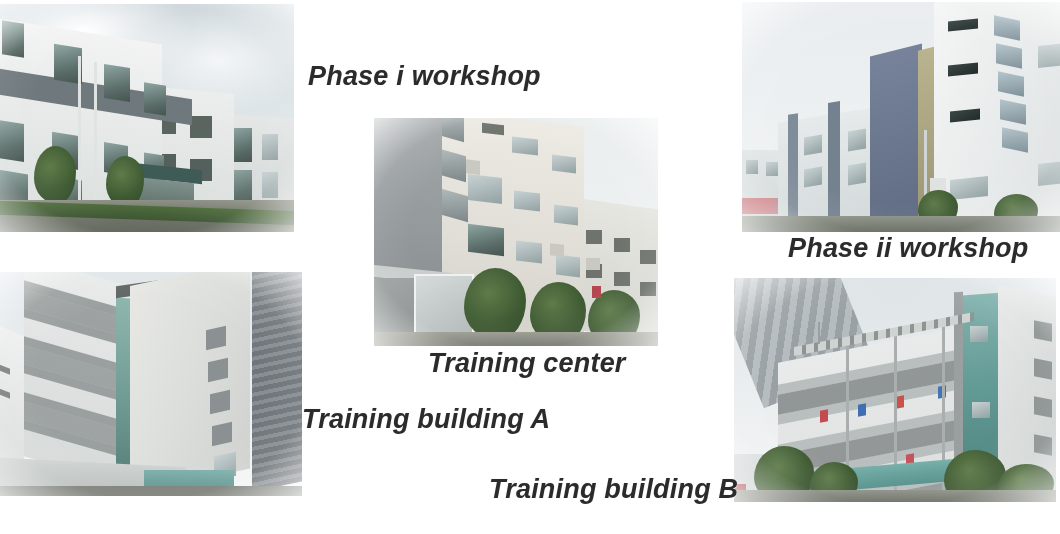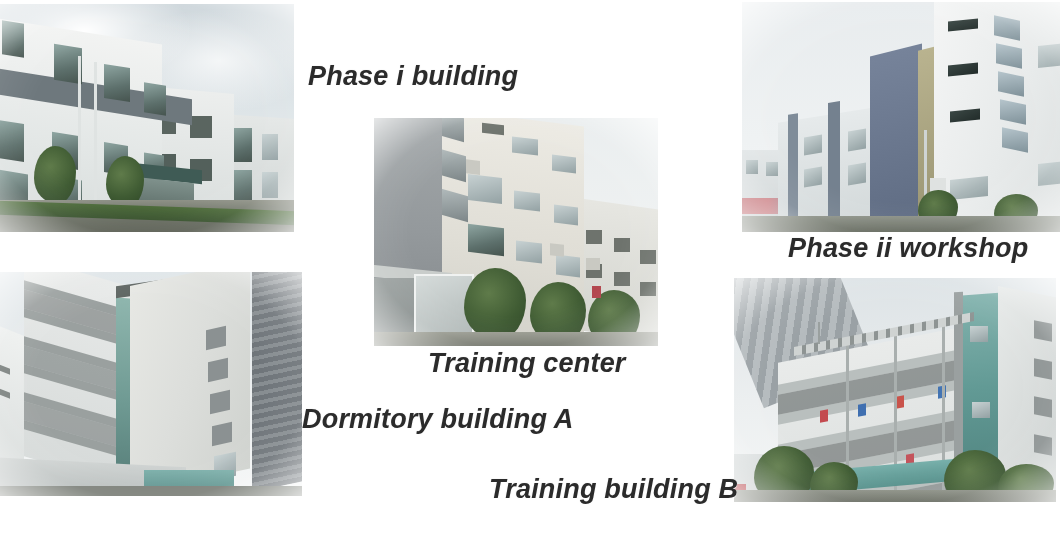--- a/index.html
+++ b/index.html
@@ -299,21 +299,21 @@
     <div class="blk" style="left:-8px; top:206px; width:20px; height:8px; background:#b84a4f;"></div>
 
     <div class="tree" style="left:20px; top:168px; width:60px; height:58px;"></div>
     <div class="tree" style="left:76px; top:184px; width:48px; height:44px;"></div>
     <div class="tree" style="left:210px; top:172px; width:62px; height:56px;"></div>
     <div class="tree" style="left:264px; top:186px; width:56px; height:42px;"></div>
     <div class="blk" style="left:-10px; bottom:0; width:360px; height:12px; background:linear-gradient(180deg,#8e9288 0%,#6a6e64 100%);"></div>
   </div>
 </div>
 
-<div class="caption" style="left:308px; top:61px; font-size:27px;">Phase i building</div>
+<div class="caption" style="left:308px; top:61px; font-size:27px;">Phase i workshop</div>
 
 <div class="caption" style="left:788px; top:233px; font-size:27px;">Phase ii workshop</div>
 
 <div class="caption" style="left:428px; top:348px; font-size:27px;">Training center</div>
 
-<div class="caption" style="left:302px; top:404px; font-size:27px;">Dormitory building A</div>
+<div class="caption" style="left:302px; top:404px; font-size:27px;">Training building A</div>
 
 <div class="caption" style="left:489px; top:474px; font-size:27px;">Training building B</div>
 
 </body></html>

